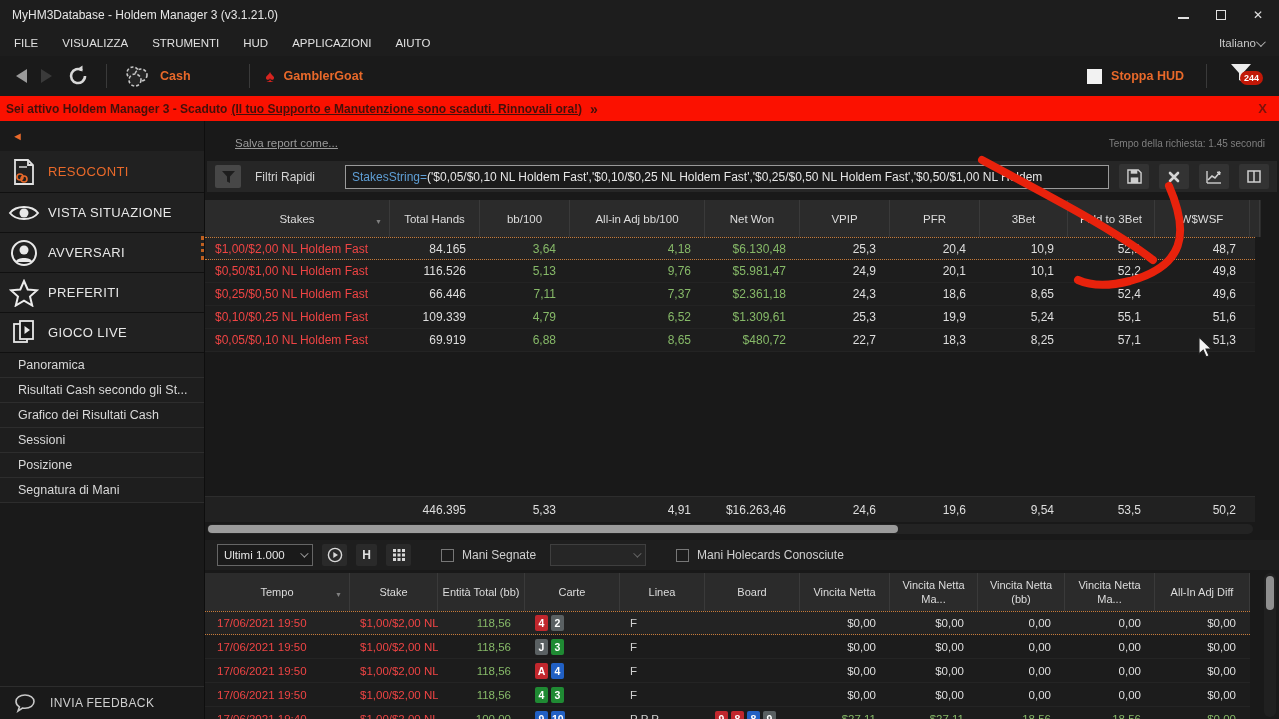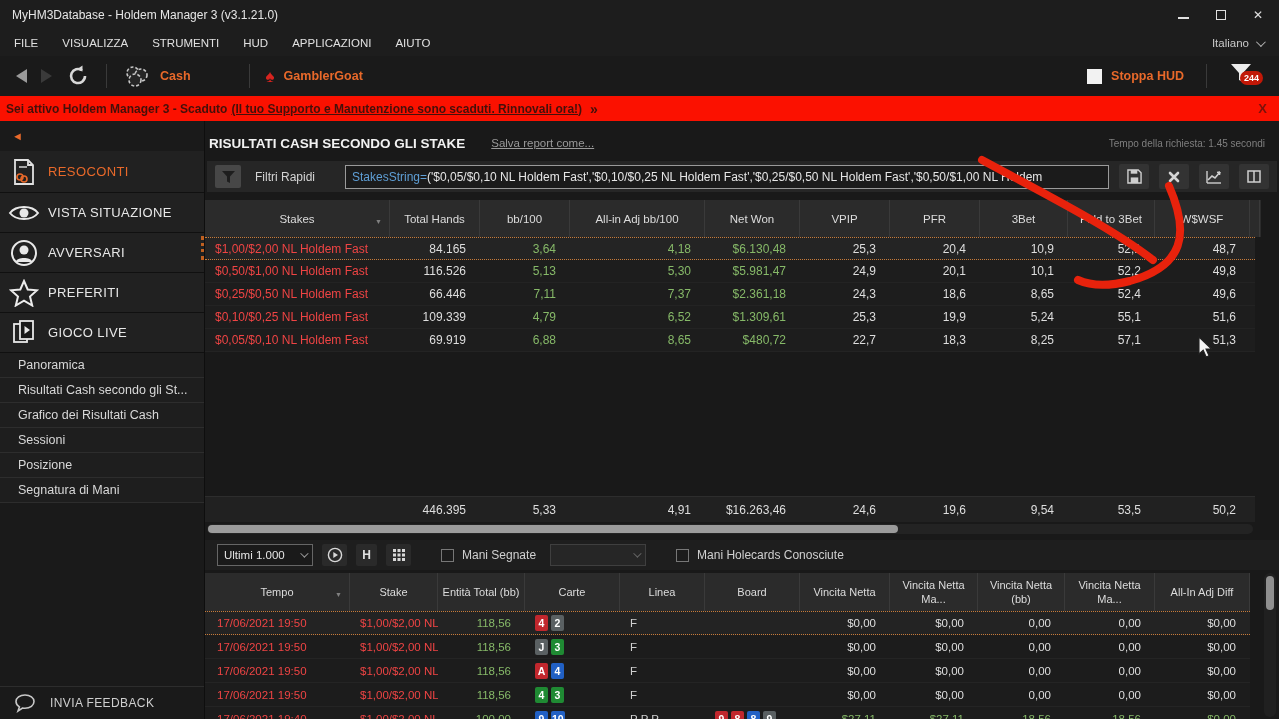--- a/index.html
+++ b/index.html
@@ -11,21 +11,21 @@
   }
   
   .titlebar { height:30px; background:#1d1d1d; display:flex; align-items:center; }
   .titlebar .title { padding-left:12px; font-size:12px; color:#e6e6e6; }
   .win-controls { margin-left:auto; display:flex; align-items:center; gap:27px; padding-right:16px; }
   .wc-min { width:11px; height:1px; border-bottom:2px solid #e0e0e0; margin-top:6px; }
   .wc-max { width:10px; height:10px; border:1.5px solid #e0e0e0; }
   .wc-close { color:#e0e0e0; font-size:12px; line-height:12px; }
   
   .menubar { height:26px; background:#1d1d1d; display:flex; align-items:center; padding:0 16px 0 14px; gap:24px; font-size:11.5px; color:#e0e0e0; }
-  .menu-lang { margin-left:auto; color:#c8c8c8; display:flex; align-items:center; gap:7px; }
+  .menu-lang { margin-left:auto; color:#c8c8c8; display:flex; align-items:center; }
   .chev-down { width:7px; height:7px; border-right:1.5px solid #b0b0b0; border-bottom:1.5px solid #b0b0b0; transform:rotate(45deg) translateY(-2px); }
   
   .toolbar { height:40px; background:#1a1a1a; display:flex; align-items:center; }
   .tb-sep { width:1px; height:24px; background:#3a3a3a; margin:0 16px; }
   .nav-back { width:0; height:0; border-top:7px solid transparent; border-bottom:7px solid transparent; border-right:11px solid #9a9a9a; margin-left:16px; }
   .nav-fwd { width:0; height:0; border-top:7px solid transparent; border-bottom:7px solid transparent; border-left:11px solid #3a3a3a; margin-left:14px; }
   .tb-label { color:#e8692a; font-size:12.5px; font-weight:bold; margin-left:9px; }
   .tb-right { margin-left:auto; display:flex; align-items:center; padding-right:20px; }
   .hud-box { width:15px; height:15px; background:#f2f2f2; }
   .funnel-wrap { position:relative; width:30px; height:26px; }
@@ -245,21 +245,20 @@
         <svg width="22" height="20" viewBox="0 0 22 20">
           <path d="M11 2 C5.8 2 2 5 2 8.6 C2 10.8 3.3 12.7 5.4 13.9 L4 18 L8.5 15.1 C9.3 15.2 10.1 15.3 11 15.3 C16.2 15.3 20 12.3 20 8.6 C20 5 16.2 2 11 2 Z" fill="none" stroke="#c8c8c8" stroke-width="1.6"></path>
         </svg>
         <span>INVIA FEEDBACK</span>
       </div>
       <div class="splitter"></div>
     </div>
 
     <div class="main">
       <div class="report-head">
-        <span class="rh-title">RISULTATI CASH SECONDO GLI STAKE</span>
         <span class="rh-save">Salva report come...</span>
         <span class="rh-time">Tempo della richiesta: 1.45 secondi</span>
       </div>
 
       <div class="filter-row">
         <div class="funnel-btn">
           <svg width="15" height="14" viewBox="0 0 15 14">
             <path d="M1 1 L14 1 L9 6.5 L9 13 L6 11.5 L6 6.5 Z" fill="#1e1e1e"></path>
           </svg>
         </div>
@@ -318,21 +317,21 @@
             <div class="td num" style="width: 90px;">25,3</div>
             <div class="td num" style="width: 90px;">20,4</div>
             <div class="td num" style="width: 88px;">10,9</div>
             <div class="td num" style="width: 87px;">52,1</div>
             <div class="td num" style="width: 95px;">48,7</div>
           </div>
           <div class="t-row">
             <div class="td txt" style="width: 185px;">$0,50/$1,00 NL Holdem Fast</div>
             <div class="td num" style="width: 90px;">116.526</div>
             <div class="td num green" style="width: 90px;">5,13</div>
-            <div class="td num green" style="width: 135px;">5,30</div>
+            <div class="td num green" style="width: 135px;">9,76</div>
             <div class="td num green" style="width: 95px;">$5.981,47</div>
             <div class="td num" style="width: 90px;">24,9</div>
             <div class="td num" style="width: 90px;">20,1</div>
             <div class="td num" style="width: 88px;">10,1</div>
             <div class="td num" style="width: 87px;">52,2</div>
             <div class="td num" style="width: 95px;">49,8</div>
           </div>
           <div class="t-row">
             <div class="td txt" style="width: 185px;">$0,25/$0,50 NL Holdem Fast</div>
             <div class="td num" style="width: 90px;">66.446</div>

